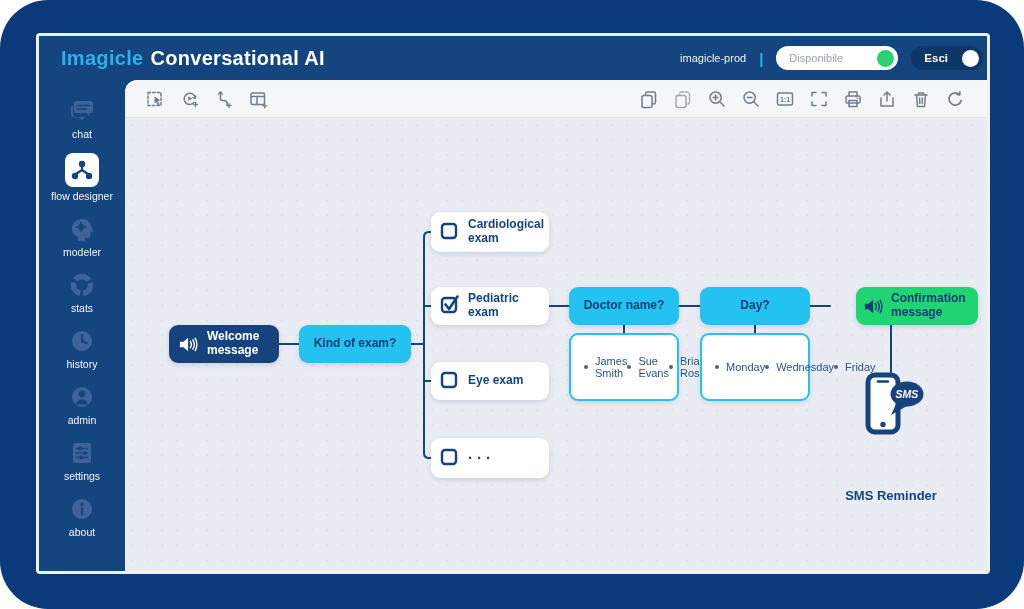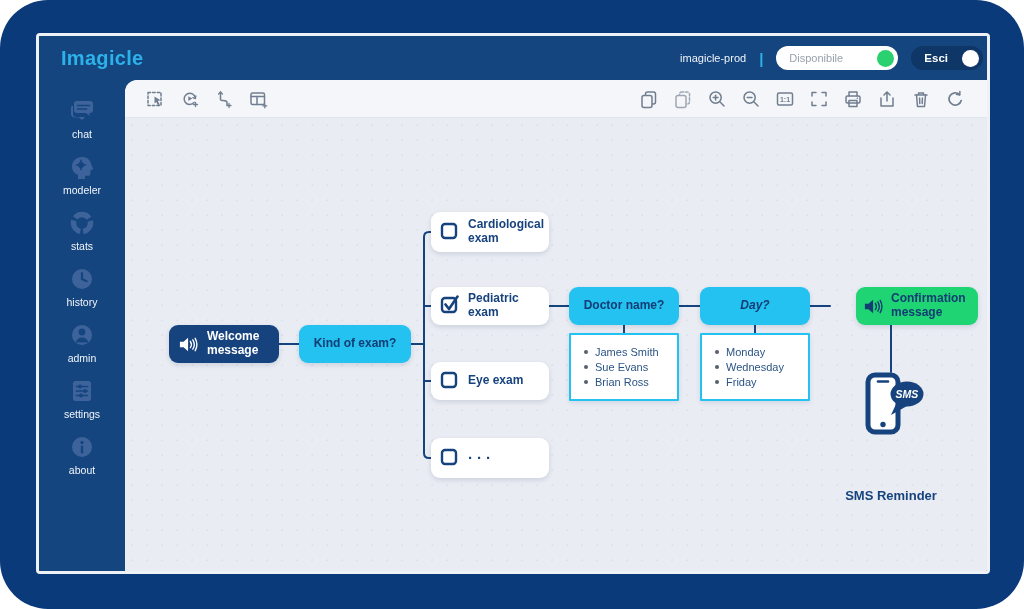--- a/index.html
+++ b/index.html
@@ -49,38 +49,39 @@
 
   .node { position:absolute; border-radius:9px; display:flex; align-items:center; justify-content:center;
     font-size:12px; font-weight:bold; line-height:1.15; cursor:pointer;
     box-shadow:0 2px 5px rgba(18,40,80,.14); }
   .node.navy { background:#16437e; color:#ffffff; gap:8px; padding:0 10px; justify-content:flex-start; }
   .node.cyan { background:#23c2f1; color:#123d74; text-align:center; }
   .node.green { background:#1ed473; color:#123d74; gap:7px; padding:0 8px; justify-content:flex-start; }
   .node.opt { background:#ffffff; color:#16437e; gap:9px; padding:0 8px; justify-content:flex-start; text-align:left; }
   .node .spk { flex:0 0 auto; display:flex; }
 
-  .list-box { position:absolute; background:#ffffff; border:2px solid #23c2f1; border-radius:1px;
-    padding:8px 6px 8px 13px; display:flex; flex-direction:column; justify-content:space-evenly; cursor:pointer;
+  .list-box { position:absolute; background:#ffffff; border:2px solid #23c2f1; border-radius:9px;
+    padding:8px 6px 8px 13px; display:flex; flex-direction:row; justify-content:space-evenly; cursor:pointer;
     box-shadow:0 2px 5px rgba(18,40,80,.10); }
   .list-item { display:flex; align-items:center; gap:7px; font-size:11px; color:#2b5484; }
   .list-item .bullet { width:4px; height:4px; border-radius:50%; background:#55606e; flex:0 0 auto; }
 
   .sms-label { position:absolute; text-align:center; font-weight:bold; color:#16437e; font-size:13px; line-height:1.25;margin-top:48px; }
   .dots-label { font-size:15px; letter-spacing:4px; font-weight:bold; }
 </style>
 </head>
 <body>
 
 <div class="device">
 <div class="window">
 
   <div class="topbar">
     <div class="brand">
       <span class="logo">Imagicle</span>
+      <span class="product">Conversational AI</span>
     </div>
     <div class="topbar-right">
       <span class="env-label">imagicle-prod</span>
       <span class="env-sep">|</span>
       <div class="pill avail">
         <span class="txt">Disponibile</span>
         <span class="knob" style="background:#2bd06f"></span>
       </div>
       <div class="pill logout">
         <span class="txt">Esci</span>
@@ -97,20 +98,35 @@
                 <path d="M9 4h13a3 3 0 0 1 3 3v6a3 3 0 0 1-3 3h-1l1 3-4-3H9a3 3 0 0 1-3-3V7a3 3 0 0 1 3-3z"></path>
               </g>
               <g stroke="#14457f" stroke-width="1.6" stroke-linecap="round">
                 <line x1="9.5" y1="8.5" x2="21.5" y2="8.5"></line>
                 <line x1="9.5" y1="12" x2="18.5" y2="12"></line>
               </g>
               <path d="M4 9h1v8a3 3 0 0 0 3 3h9l-3 3-3-2.5H7a4 4 0 0 1-4-4V10z" fill="#3e639b"></path>
             </svg>
       </span>
       <span class="lbl">chat</span>
+    </div>
+    <div class="side-item active">
+      <span class="ic">
+        <svg width="30" height="30" viewBox="0 0 30 30">
+              <g stroke="#16437e" stroke-width="2.2" fill="none">
+                <path d="M15 11v4M15 15l-6 4M15 15l6 4"></path>
+              </g>
+              <g fill="#16437e">
+                <circle cx="15" cy="9" r="3.2"></circle>
+                <circle cx="8" cy="21" r="3.2"></circle>
+                <circle cx="22" cy="21" r="3.2"></circle>
+              </g>
+            </svg>
+      </span>
+      <span class="lbl">flow designer</span>
     </div>
     <div class="side-item">
       <span class="ic">
         <svg width="28" height="28" viewBox="0 0 28 28">
               <path d="M10 26v-4.2C6 20.5 4 17.4 4 13.6 4 8 8.3 4 14 4c5 0 8 2.8 9.2 7l1.6 3.9c.5 1.2 0 1.9-1.2 1.9h-1.1v3.4c0 1.6-1 2.6-2.7 2.6H17V26z" fill="#3e639b"></path>
               <circle cx="13" cy="12" r="3" fill="#14457f"></circle>
               <g stroke="#14457f" stroke-width="1.6" stroke-linecap="round">
                 <line x1="13" y1="7.4" x2="13" y2="9"></line>
                 <line x1="13" y1="15" x2="13" y2="16.6"></line>
                 <line x1="8.4" y1="12" x2="10" y2="12"></line>
@@ -363,21 +379,21 @@
         <div class="list-item">
               <span class="bullet"></span>
               <span>Sue Evans</span>
             </div>
         <div class="list-item">
               <span class="bullet"></span>
               <span>Brian Ross</span>
             </div>
       </div>
 
-      <div class="node cyan" style="left:575px; top:169px; width:110px; height:38px;font-style:italic;">
+      <div class="node cyan" style="left:575px; top:169px; width:110px; height:38px;">
         <span>Day?</span>
       </div>
       <div class="list-box" style="left:575px; top:215px; width:110px; height:68px;">
         <div class="list-item">
               <span class="bullet"></span>
               <span>Monday</span>
             </div>
         <div class="list-item">
               <span class="bullet"></span>
               <span>Wednesday</span>

